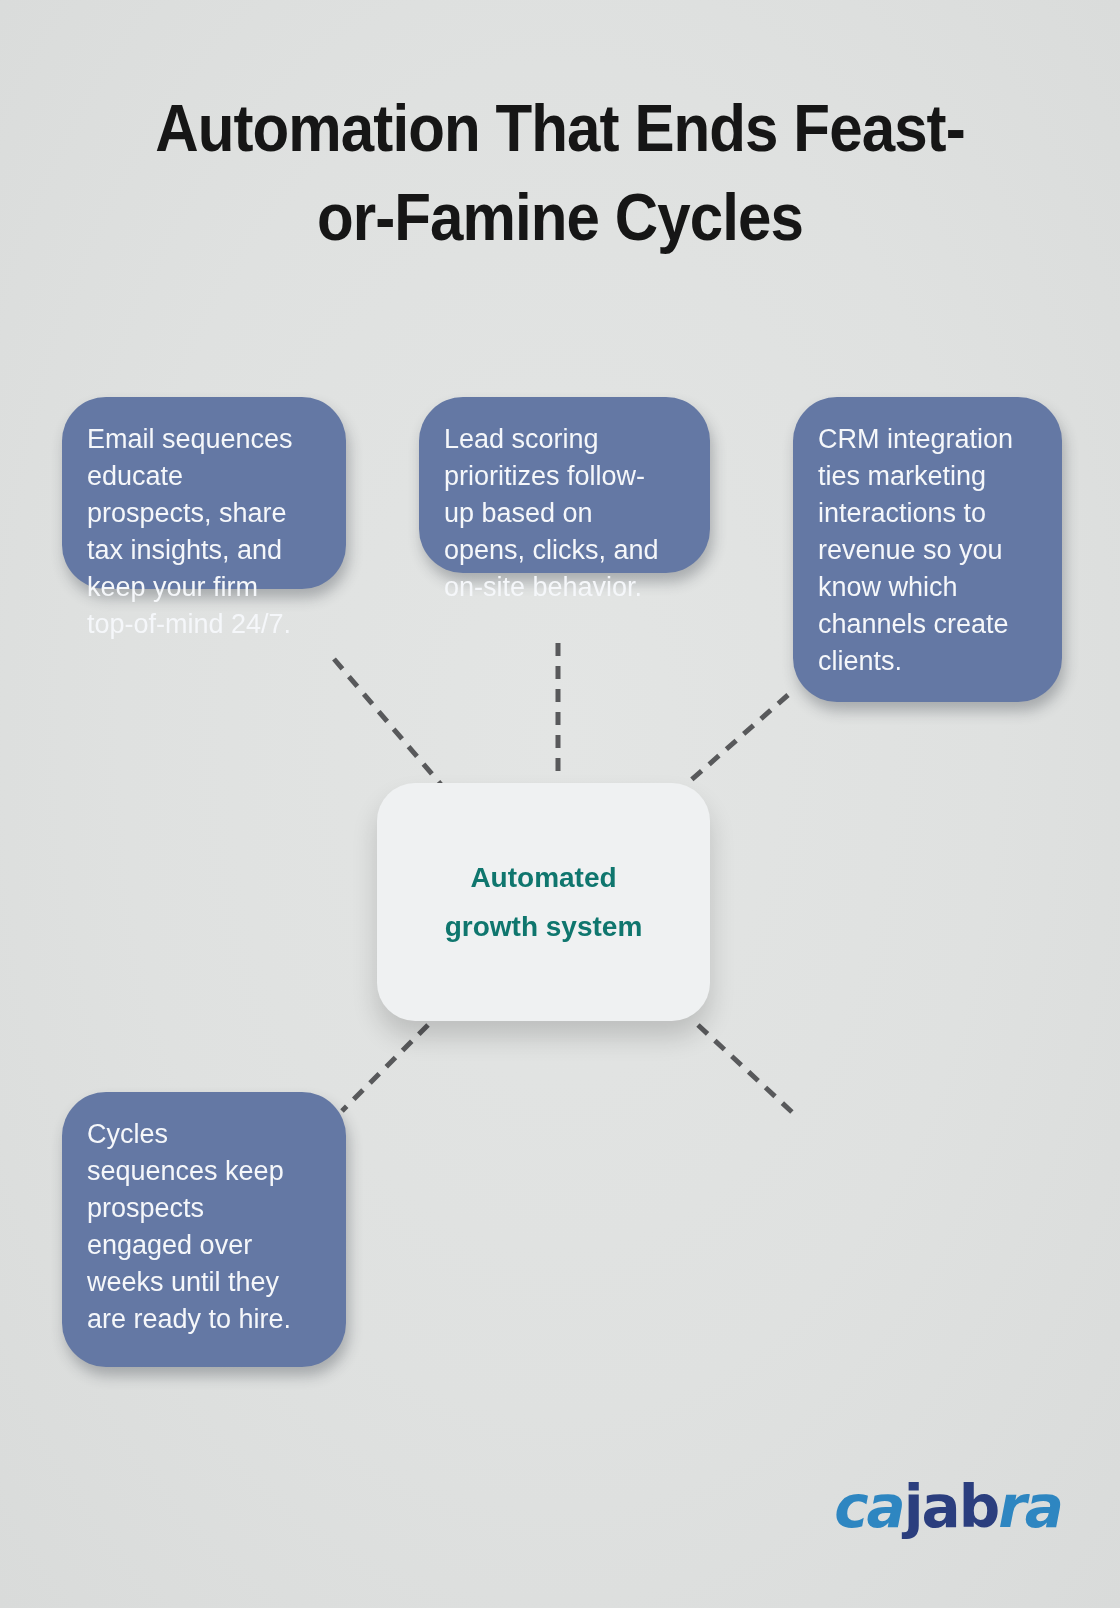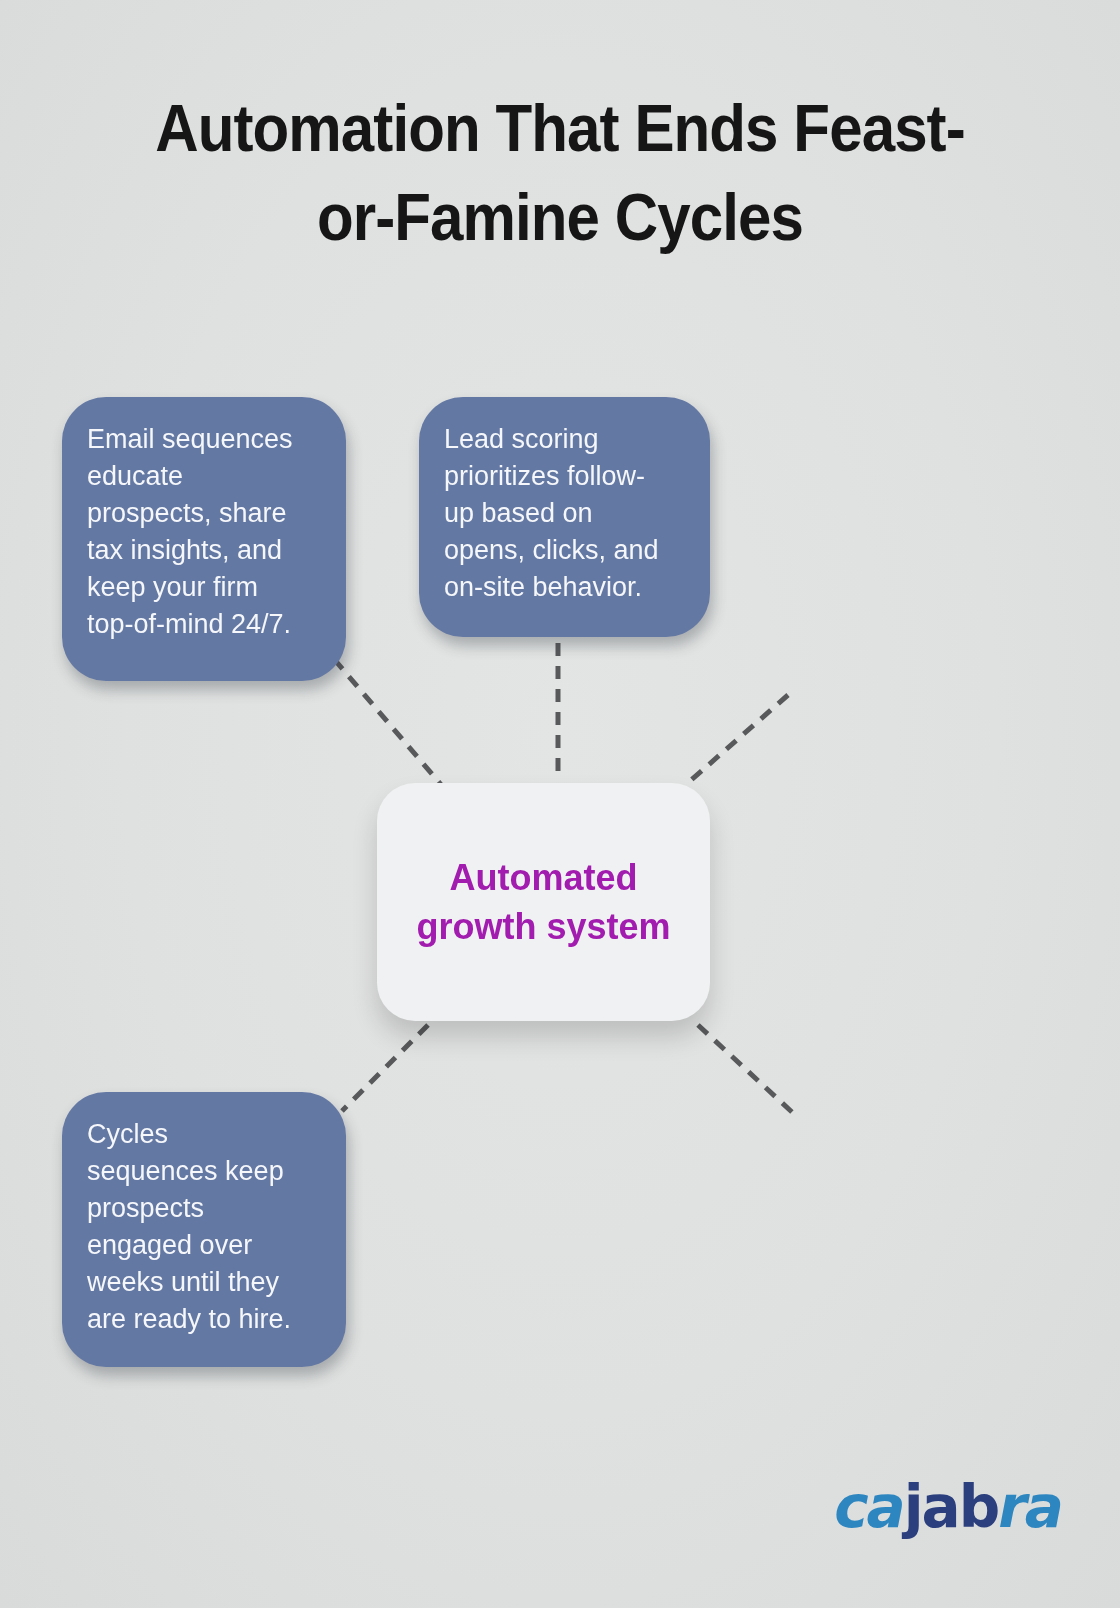--- a/index.html
+++ b/index.html
@@ -56,22 +56,22 @@
     padding: 24px 25px;
     box-shadow: 3px 9px 14px rgba(50, 55, 65, 0.32);
   }
   .node p {
     margin: 0;
     color: #f5f7fa;
     font-size: 27px;
     line-height: 37px;
     white-space: pre-line;
   }
-  .n-tl { left: 62px;  top: 397px;  width: 284px; height: 284px; }
-  .n-tm { left: 419px; top: 397px;  width: 291px; height: 240px; }
+  .n-tl { left: 62px;  top: 397px;  width: 284px; height: 192px; }
+  .n-tm { left: 419px; top: 397px;  width: 291px; height: 176px; }
   .n-tr { left: 793px; top: 397px;  width: 269px; height: 305px; }
   .n-bl { left: 62px;  top: 1092px; width: 284px; height: 275px; }
   .n-br { left: 793px; top: 1092px; width: 269px; height: 238px; }
 
   
   .center-node {
     position: absolute;
     left: 377px;
     top: 783px;
     width: 333px;
@@ -80,23 +80,23 @@
     background: #eff1f2;
     border-radius: 38px;
     box-shadow: 0 16px 26px rgba(0, 0, 0, 0.16);
     display: flex;
     align-items: center;
     justify-content: center;
   }
   .center-node p {
     margin: 0;
     text-align: center;
-    color: #a21caf;
+    color: #0f766e;
     font-weight: 700;
-    font-size: 36px;
+    font-size: 28px;
     line-height: 49px;
     white-space: pre-line;
   }
 
   
   .logo {
     position: absolute;
     top: 1478px;
     right: 58px;
     font-family: "DejaVu Sans", sans-serif;
@@ -135,20 +135,29 @@
   </div>
 
   <div class="node n-tm">
     <p>Lead scoring
 prioritizes follow-
 up based on
 opens, clicks, and
 on-site behavior.</p>
   </div>
 
+  <div class="node n-tr">
+    <p>CRM integration
+ties marketing
+interactions to
+revenue so you
+know which
+channels create
+clients.</p>
+  </div>
 
   <div class="center-node">
     <p>Automated
 growth system</p>
   </div>
 
   <div class="node n-bl">
     <p>Cycles
 sequences keep
 prospects

